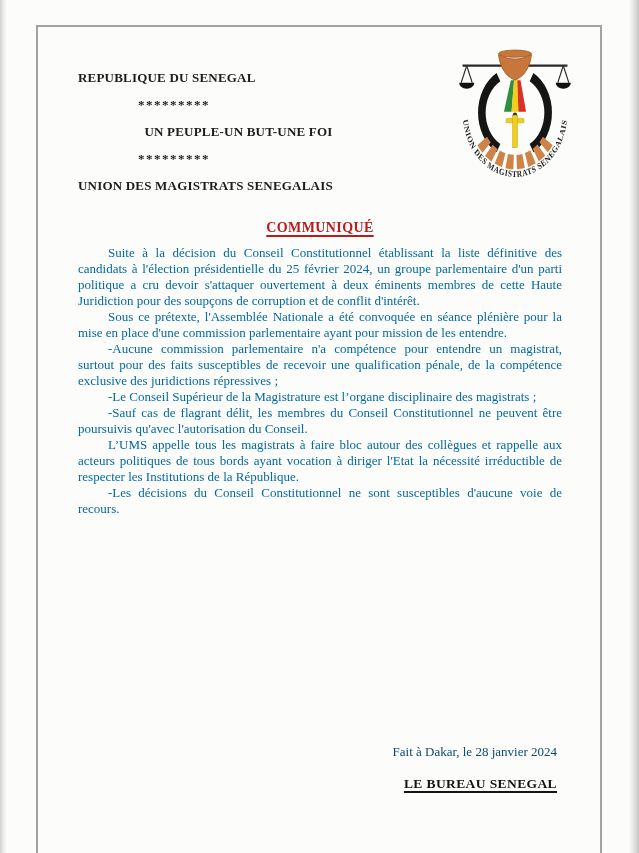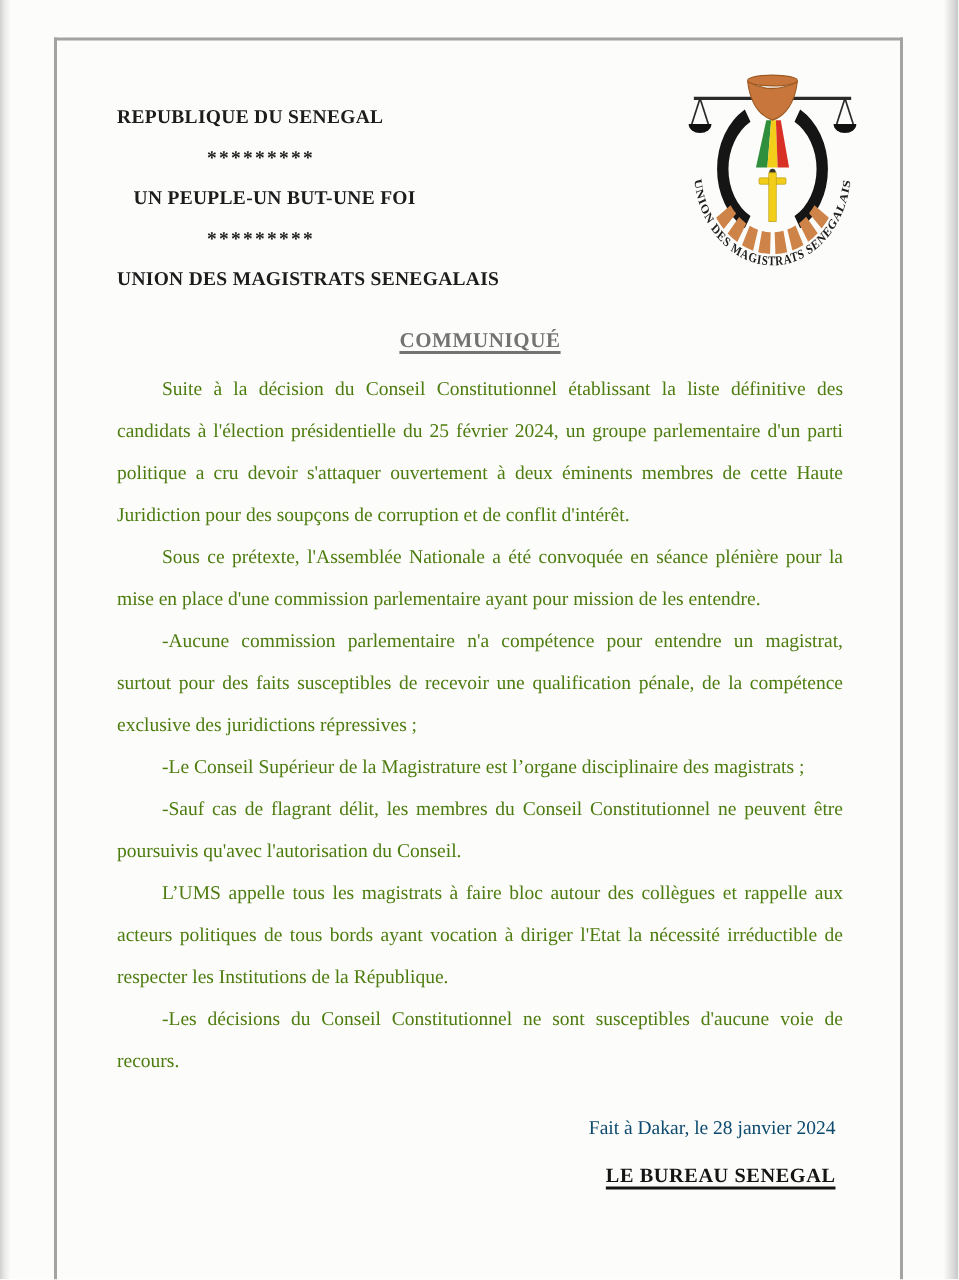--- a/index.html
+++ b/index.html
@@ -13,31 +13,31 @@
     background:linear-gradient(to right,#d0d0d0 0px,#e9e9e8 3px,rgba(255,255,255,0) 7px);}
   .edge-right{position:absolute;right:0;top:0;bottom:0;width:10px;
     background:linear-gradient(to left,#c6c6c6 0px,#dddddc 4px,rgba(255,255,255,0) 10px);}
   
   .frame{position:absolute;left:36px;top:25px;width:566px;height:840px;
     box-sizing:border-box;border:2px solid #a3a3a3;border-bottom:none;background:transparent;}
   
   .hdr{position:absolute;left:78px;top:64px;width:310px;font-weight:bold;font-size:13px;color:#1c1c1c;}
   .hdr .l{height:27px;line-height:27px;letter-spacing:.2px;white-space:nowrap;}
   .hdr .stars{padding-left:60px;letter-spacing:1.5px;}
-  .hdr .motto{padding-left:11px;}
+  .hdr .motto{padding-left:11px;text-align:center;}
   
   .logo{position:absolute;left:446px;top:40px;width:138px;height:158px;}
   .logo svg{width:100%;height:100%;}
   
   .title{position:absolute;left:78px;top:220px;width:484px;text-align:center;
-    font-weight:bold;font-size:14px;letter-spacing:.4px;color:#737373;}
+    font-weight:bold;font-size:14px;letter-spacing:.4px;color:#b91c1c;}
   .title span{text-decoration:underline;text-underline-offset:3px;text-decoration-thickness:1.5px;}
   
   .bodytext{position:absolute;left:78px;top:245px;width:484px;
-    font-size:13px;line-height:28px;text-align:justify;color:#4d7c0f;}
+    font-size:13px;line-height:16px;text-align:justify;color:#0369a1;}
   .bodytext p{margin:0;text-indent:30px;}
   
   .dateline{position:absolute;right:82px;top:744px;font-size:13px;color:#0c4a6e;white-space:nowrap;}
   .signature{position:absolute;right:82px;top:776px;font-size:13.5px;font-weight:bold;color:#141414;white-space:nowrap;}
   .signature span{text-decoration:underline;text-underline-offset:3px;text-decoration-thickness:1.5px;letter-spacing:.4px;}
 </style>
 </head>
 <body>
 
 <div class="page">

